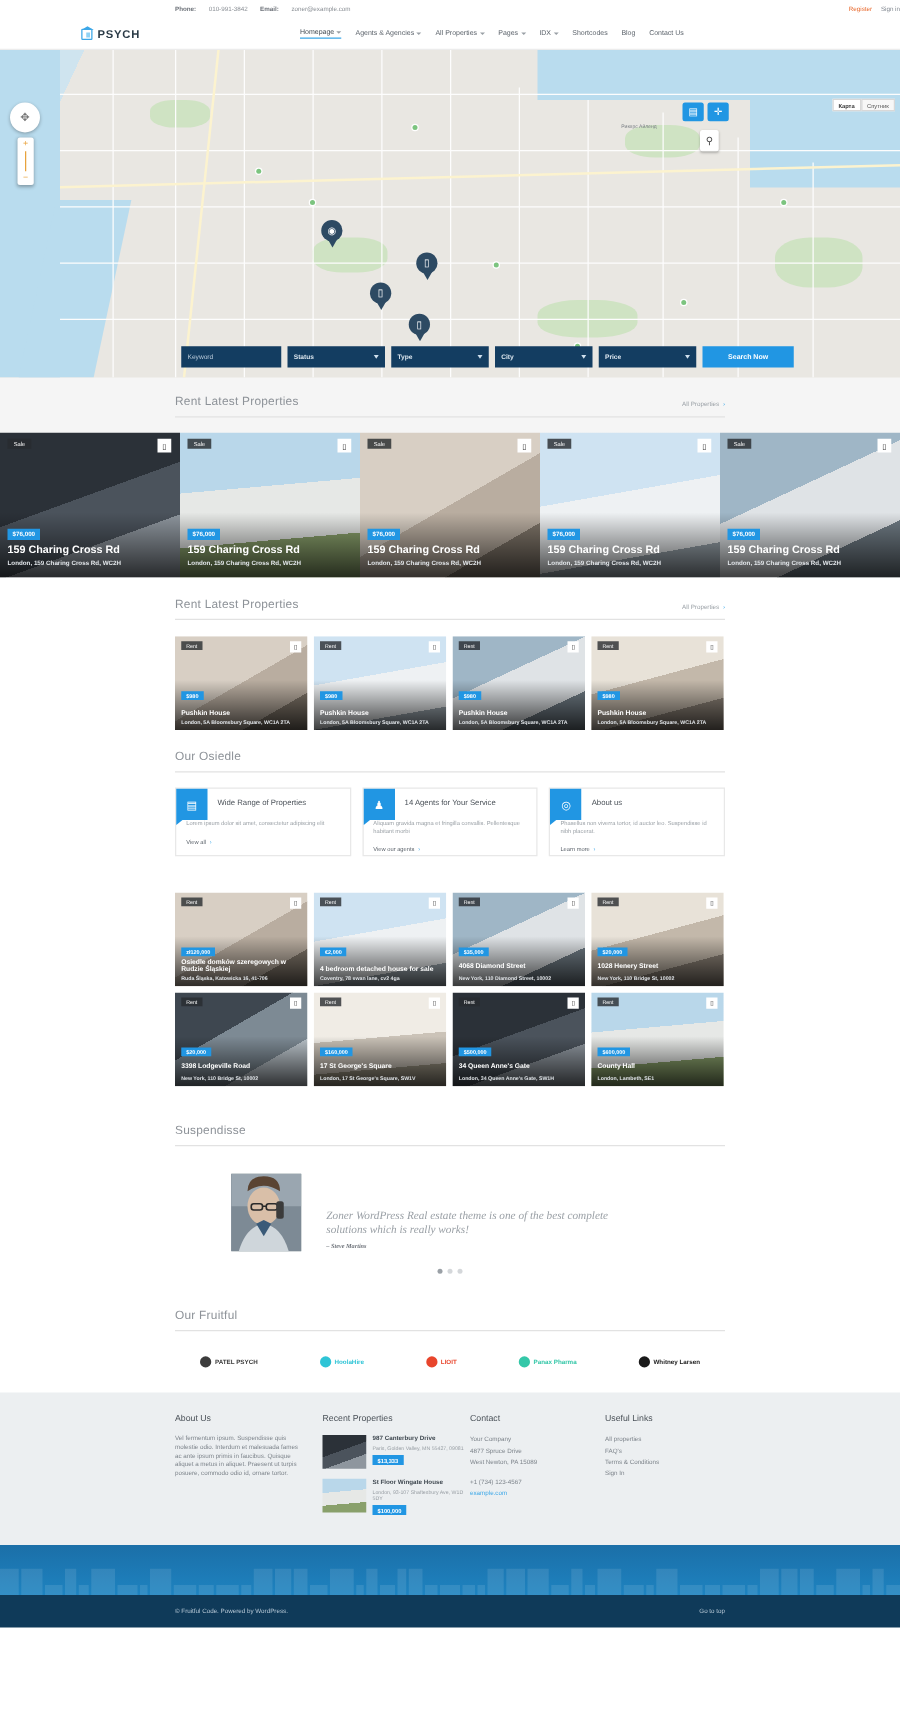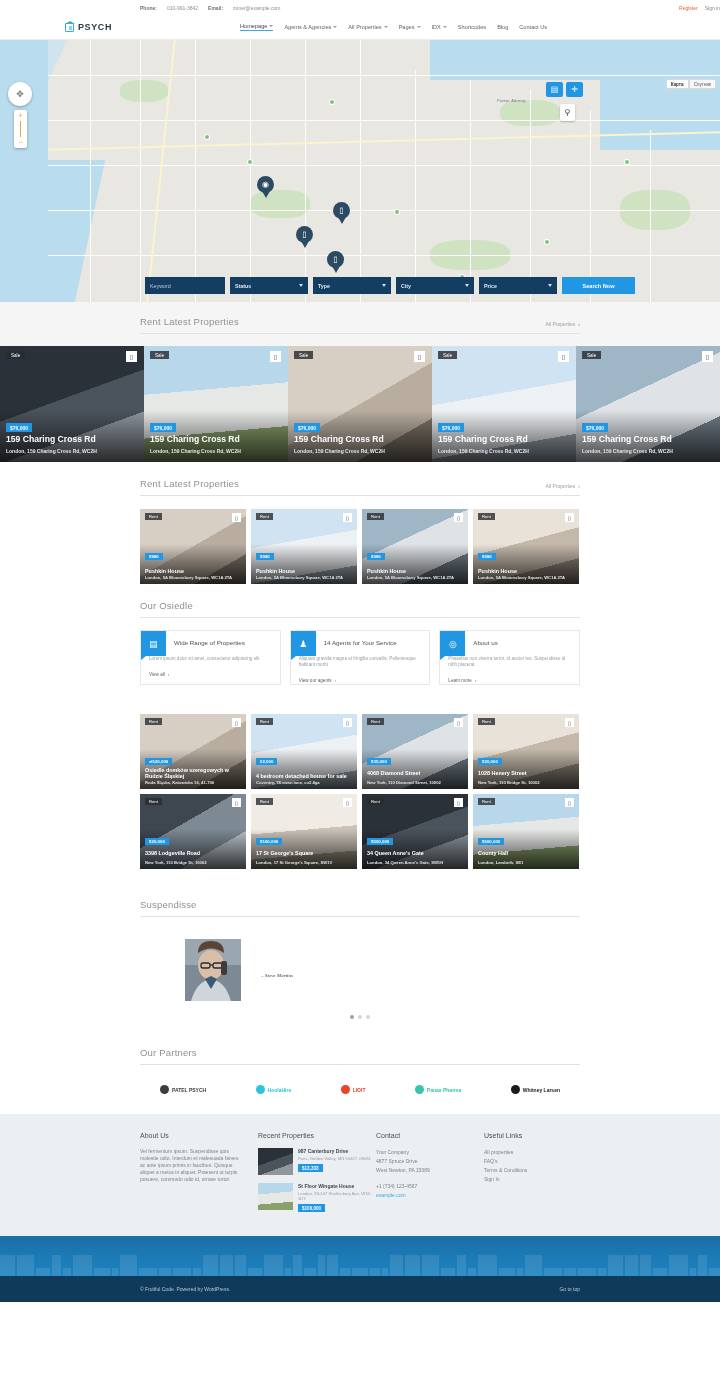--- a/index.html
+++ b/index.html
@@ -527,35 +527,36 @@
             <path d="M13 14 q13 -9 26 0 q0 -12 -13 -12 q-13 0 -13 12z" fill="#5a4433"></path>
             <rect x="16" y="24" width="9" height="5" rx="2" fill="none" stroke="#2b2b2b" stroke-width="1.3"></rect>
             <rect x="28" y="24" width="9" height="5" rx="2" fill="none" stroke="#2b2b2b" stroke-width="1.3"></rect>
             <line x1="25" y1="26" x2="28" y2="26" stroke="#2b2b2b" stroke-width="1.3"></line>
             <path d="M6 62 q6 -20 20 -22 q14 2 20 22z" fill="#cfd6db"></path>
             <path d="M20 40 l6 10 l6 -10 l-6 -3z" fill="#3a5a78"></path>
             <rect x="36" y="22" width="6" height="14" rx="2" fill="#3b3b3b"></rect>
           </svg>
         </div>
         <div class="testi-txt">
+          <div class="q">Zoner WordPress Real estate theme is one of the best complete solutions which is really works!</div>
           <div class="a">– Steve Martins</div>
         </div>
       </div>
       <div class="dots">
         <i class="on"></i>
         <i></i>
         <i></i>
       </div>
     </div>
   </div>
 
   <div style="padding-top:28px;">
     <div class="sec">
       <div class="sec-head">
-        <div class="sec-title">Our Partners</div>
+        <div class="sec-title">Our Fruitful</div>
       </div>
       <div class="partners" id="partnerRow">
           <div class="plogo">
             <span style="width:9px;height:9px;border-radius:50%;background:#3c3c3c;display:inline-block;"></span>
             <span style="color:#3c3c3c">PATEL PSYCH</span>
           </div>
           <div class="plogo">
             <span style="width:9px;height:9px;border-radius:50%;background:#2ec4d6;display:inline-block;"></span>
             <span style="color:#2ec4d6">HoolaHire</span>
           </div>

